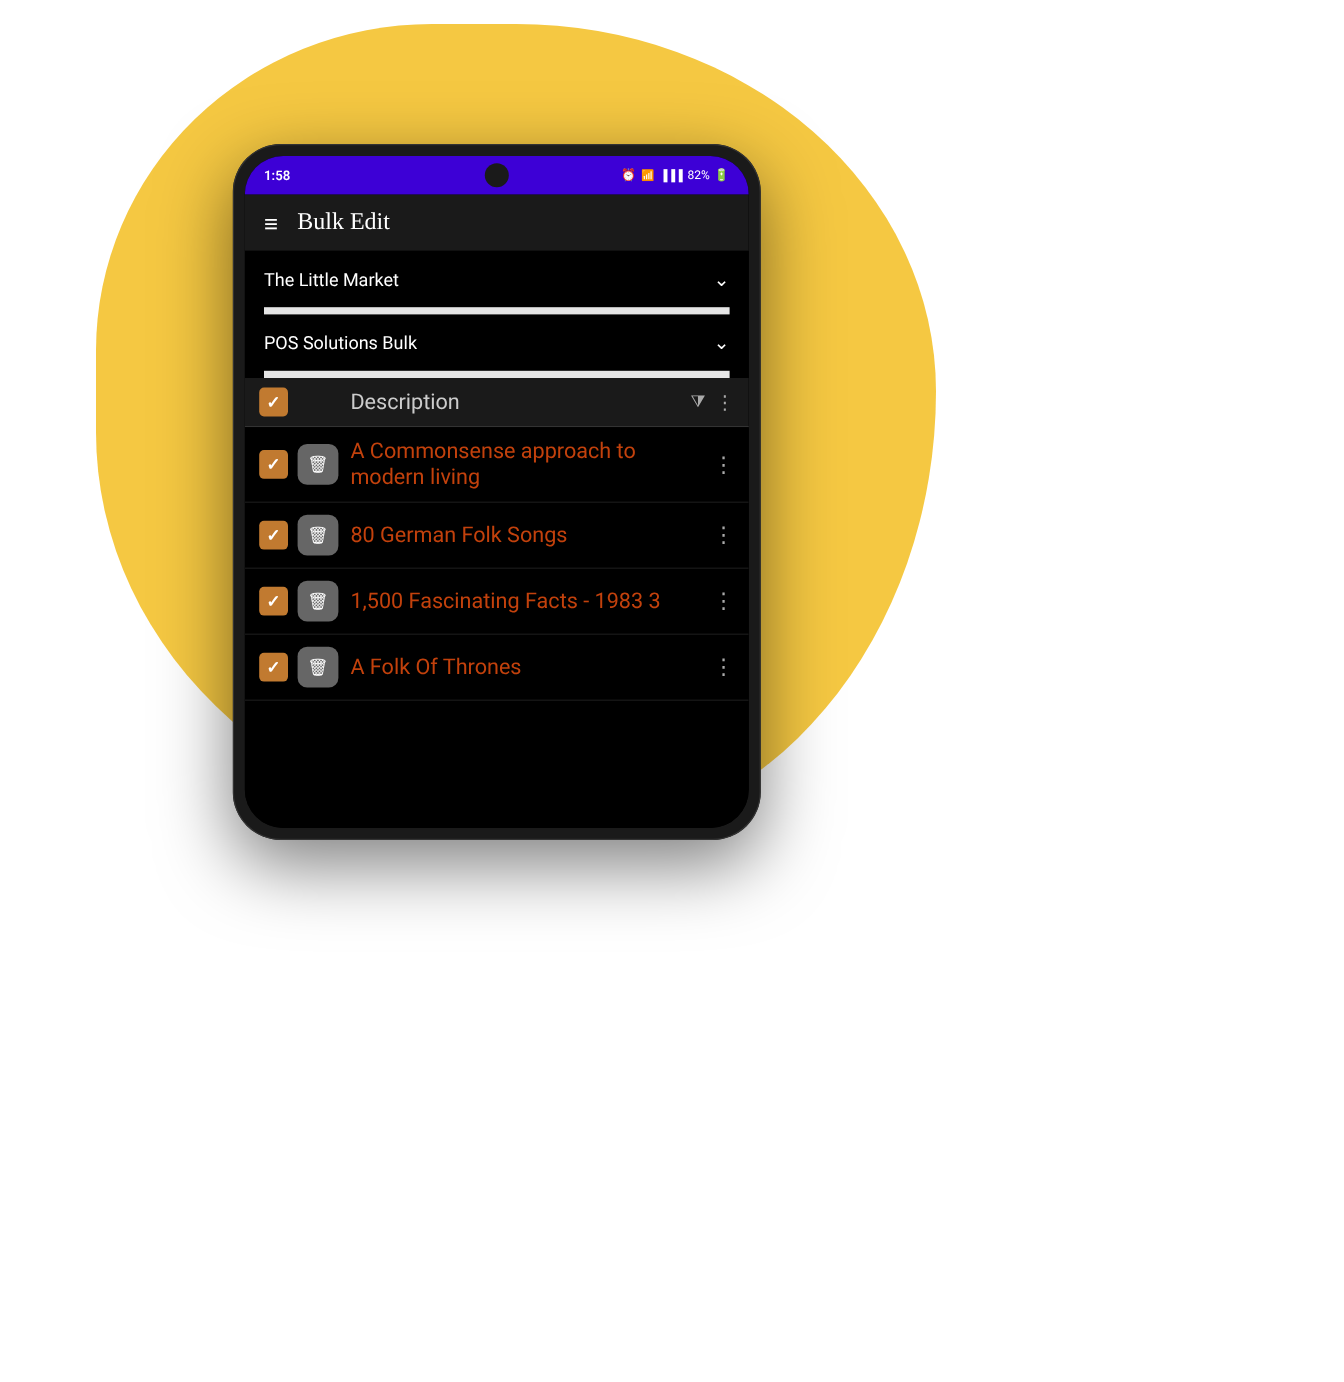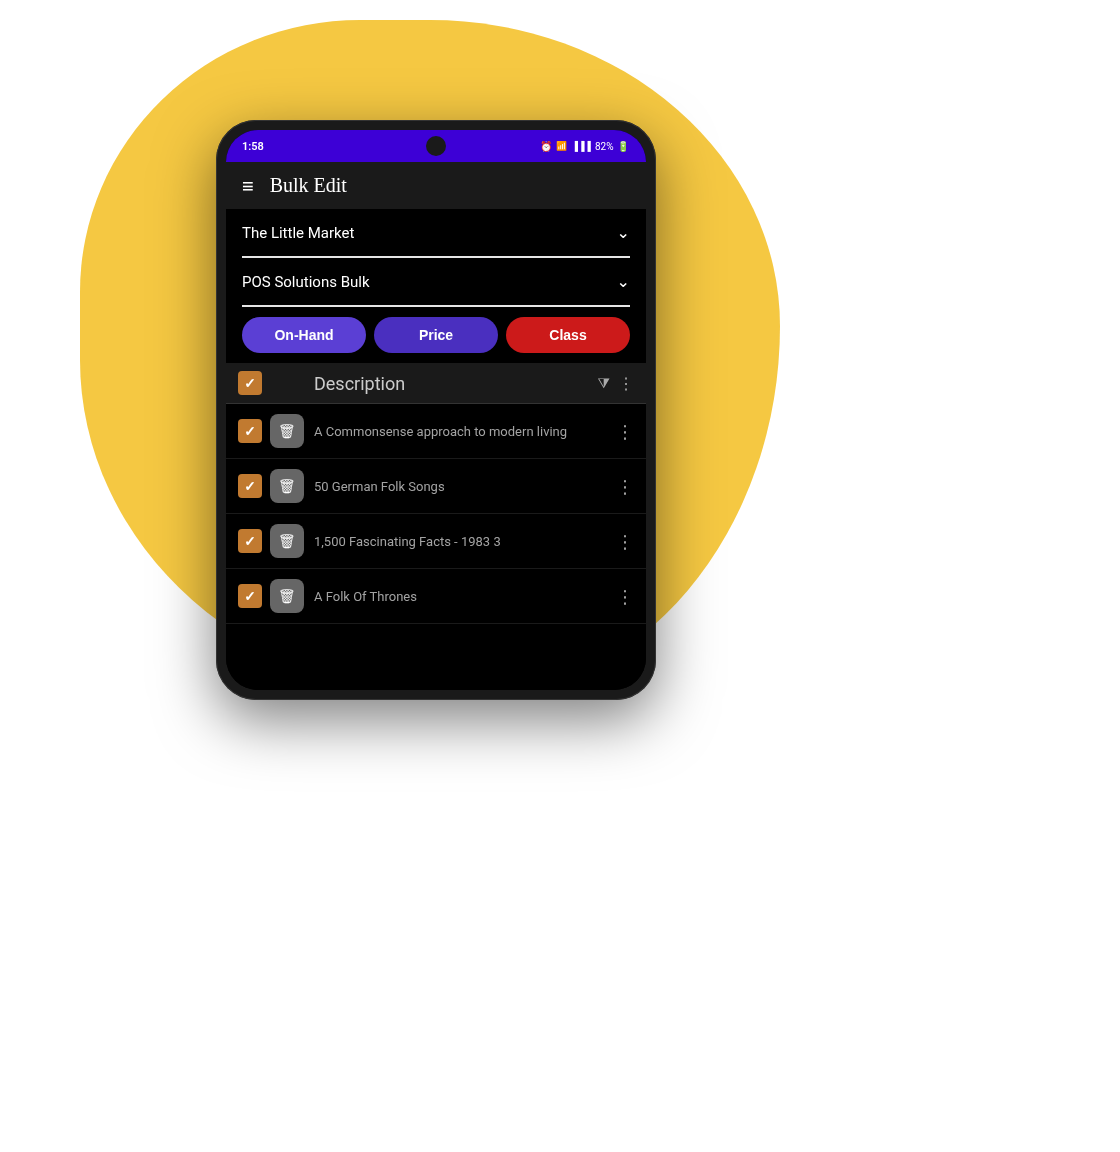--- a/index.html
+++ b/index.html
@@ -21,21 +21,21 @@
       width: 700px;
       height: 680px;
       background: #F5C842;
       border-radius: 40% 50% 45% 55% / 40% 45% 55% 50%;
       z-index: 0;
     }
 
     .phone-wrapper {
       position: absolute;
       top: 120px;
-      left: 216px;
+      left: 194px;
       width: 440px;
       height: 572px;
       z-index: 1;
     }
 
     .phone-outer {
       width: 440px;
       height: 580px;
       background: #1a1a1a;
       border-radius: 40px;
@@ -115,21 +115,21 @@
     .dropdown-section {
       background: #000;
       padding: 0 16px;
     }
 
     .dropdown-item {
       display: flex;
       align-items: center;
       justify-content: space-between;
       padding: 14px 0;
-      border-bottom: 2px solid #e5e5e5;
+      border-bottom: 6px solid #e5e5e5;
       cursor: pointer;
     }
 
     .dropdown-label {
       color: white;
       font-size: 15px;
     }
 
     .chevron-icon {
       color: white;
@@ -256,22 +256,22 @@
       cursor: pointer;
       border: none;
     }
 
     .trash-icon {
       color: white;
       font-size: 14px;
     }
 
     .row-description {
-      color: #a3a3a3;
-      font-size: 13px;
+      color: #c2410c;
+      font-size: 18px;
       flex: 1;
     }
 
     .row-menu {
       color: #aaa;
       font-size: 18px;
       margin-left: 4px;
     }
   </style>
 </head>
@@ -304,25 +304,20 @@
         <div class="dropdown-item">
           <span class="dropdown-label">The Little Market</span>
           <span class="chevron-icon">⌄</span>
         </div>
         <div class="dropdown-item">
           <span class="dropdown-label">POS Solutions Bulk</span>
           <span class="chevron-icon">⌄</span>
         </div>
       </div>
 
-      <div class="tabs-container">
-        <button class="tab-btn tab-on-hand">On-Hand</button>
-        <button class="tab-btn tab-price">Price</button>
-        <button class="tab-btn tab-class">Class</button>
-      </div>
 
       <div class="table-header">
         <div class="header-checkbox">
           <span class="check-mark">✓</span>
         </div>
         <div class="header-spacer"></div>
         <span class="header-desc">Description</span>
         <span class="filter-icon">⧩</span>
         <span class="header-dots">⋮</span>
       </div>
@@ -340,21 +335,21 @@
           <span class="row-menu">⋮</span>
         </div>
 
         <div class="table-row">
           <div class="row-checkbox">
             <span class="check-mark">✓</span>
           </div>
           <button class="trash-btn">
             <span class="trash-icon">🗑</span>
           </button>
-          <span class="row-description">50 German Folk Songs</span>
+          <span class="row-description">80 German Folk Songs</span>
           <span class="row-menu">⋮</span>
         </div>
 
         <div class="table-row">
           <div class="row-checkbox">
             <span class="check-mark">✓</span>
           </div>
           <button class="trash-btn">
             <span class="trash-icon">🗑</span>
           </button>

